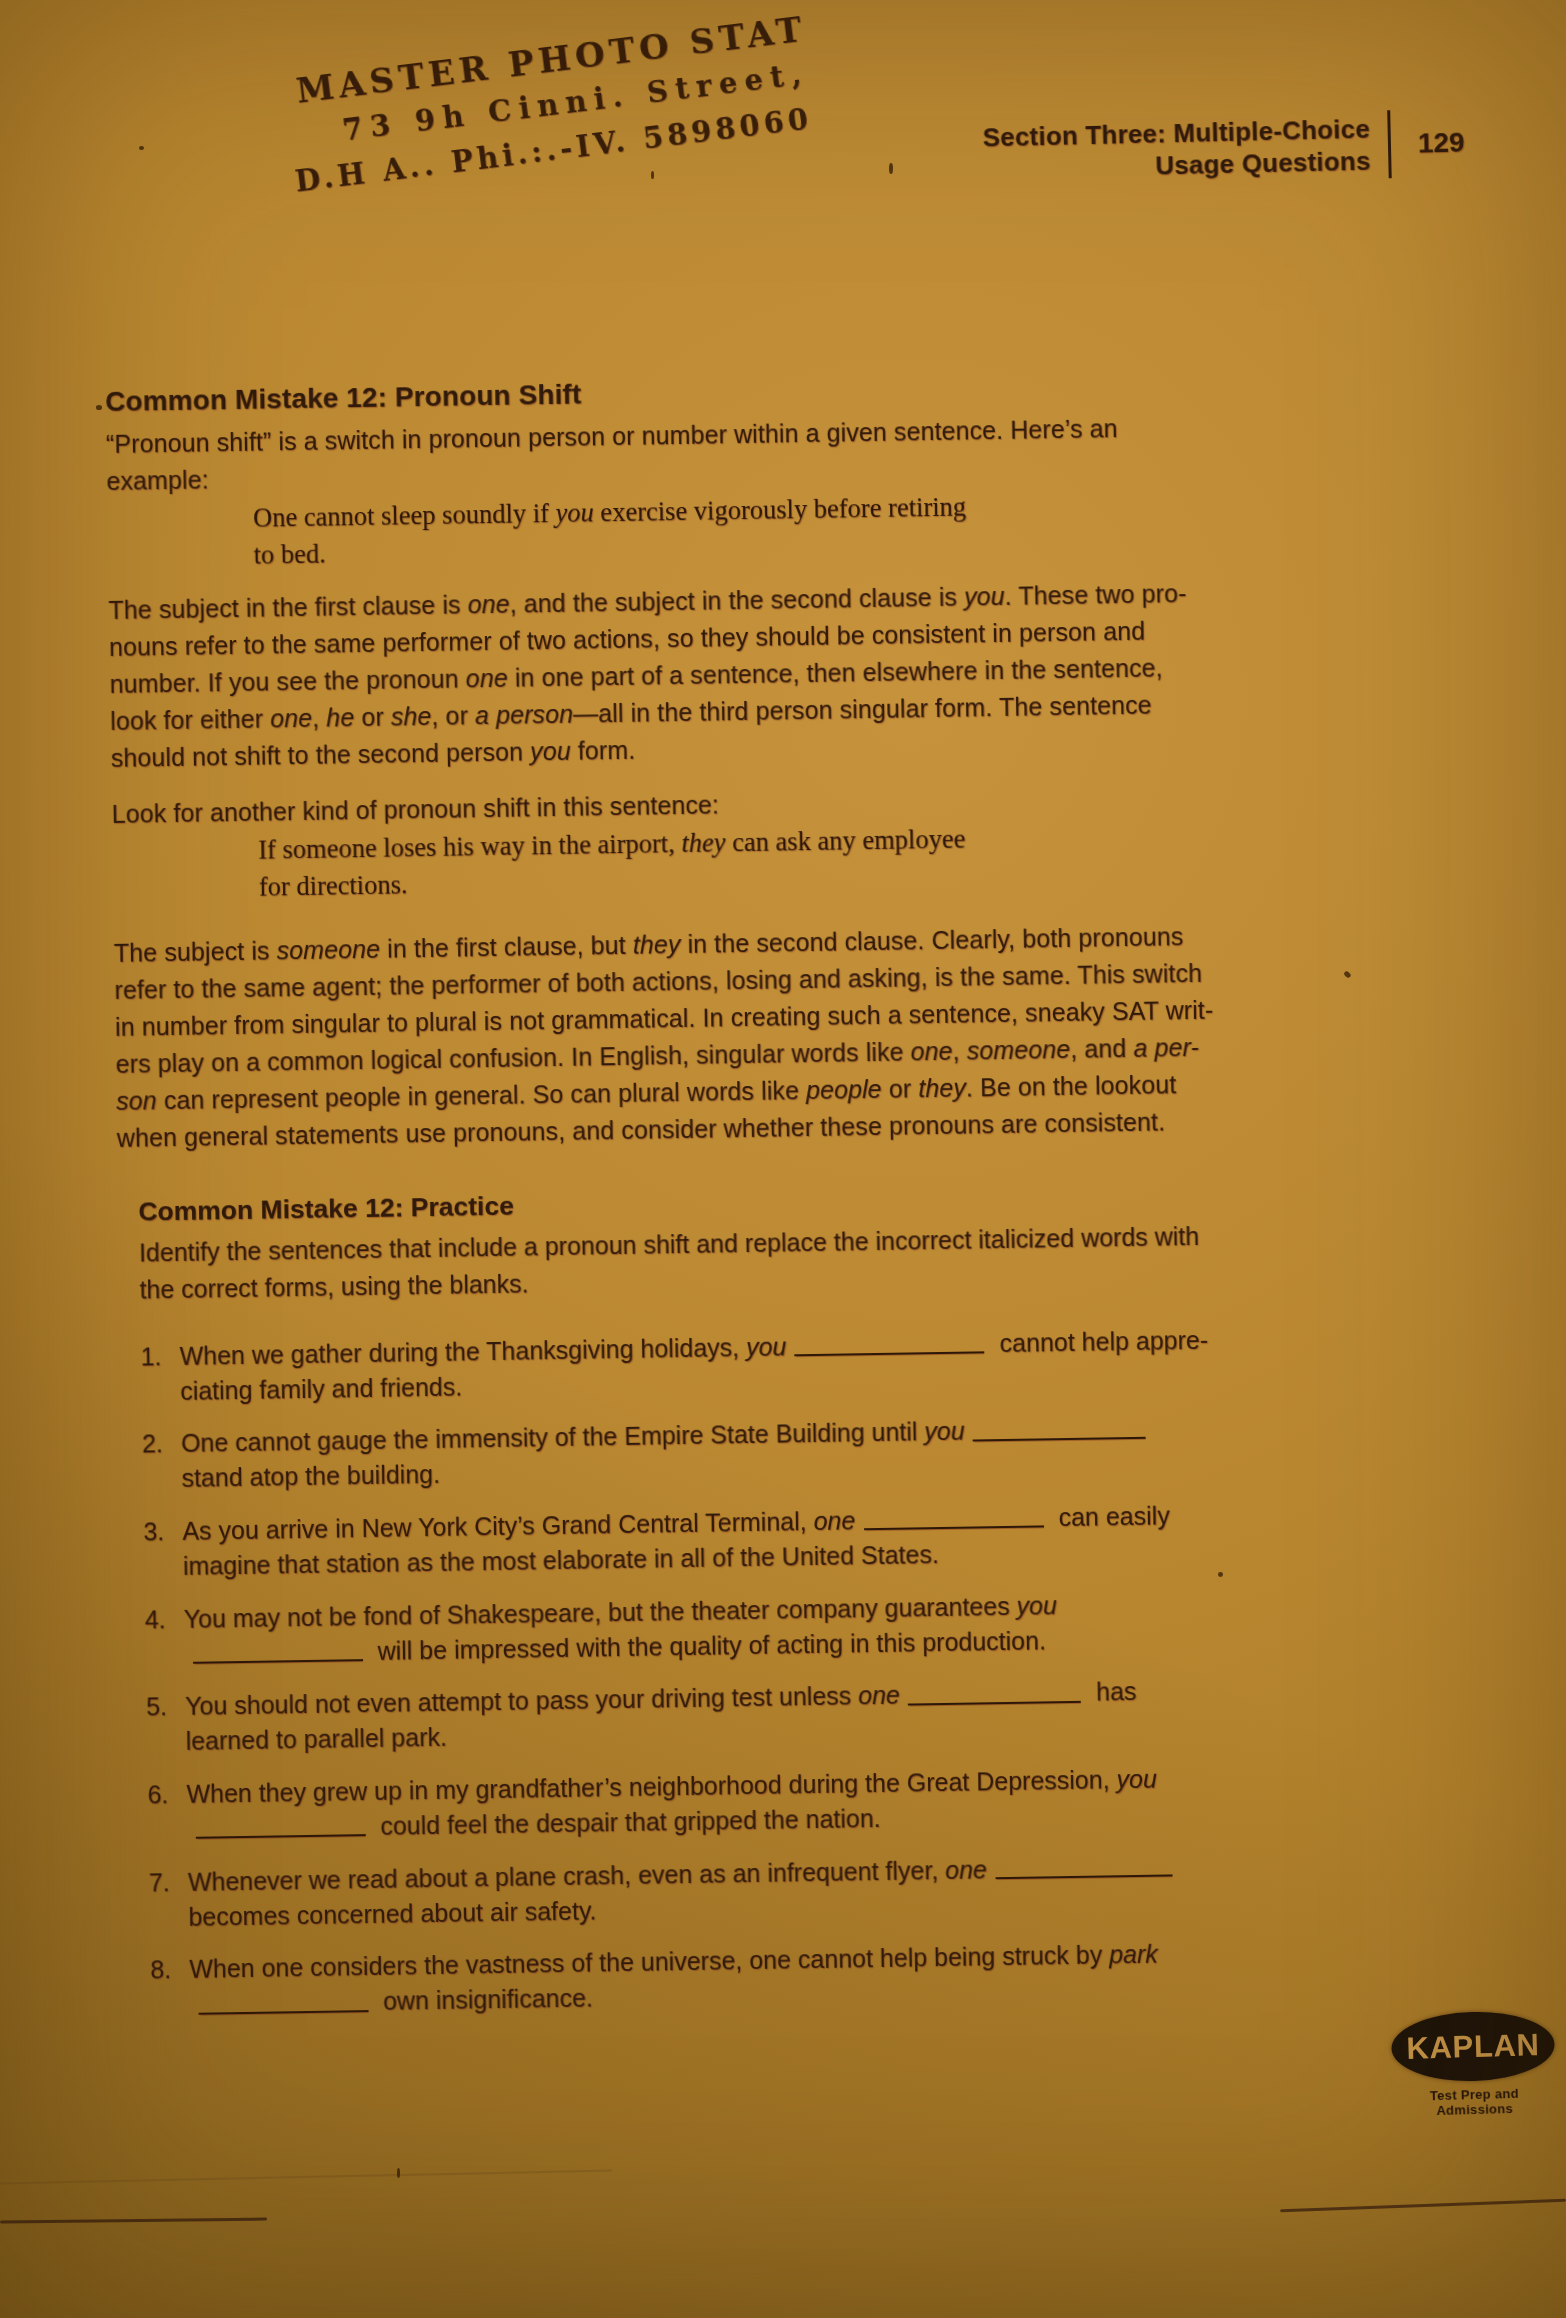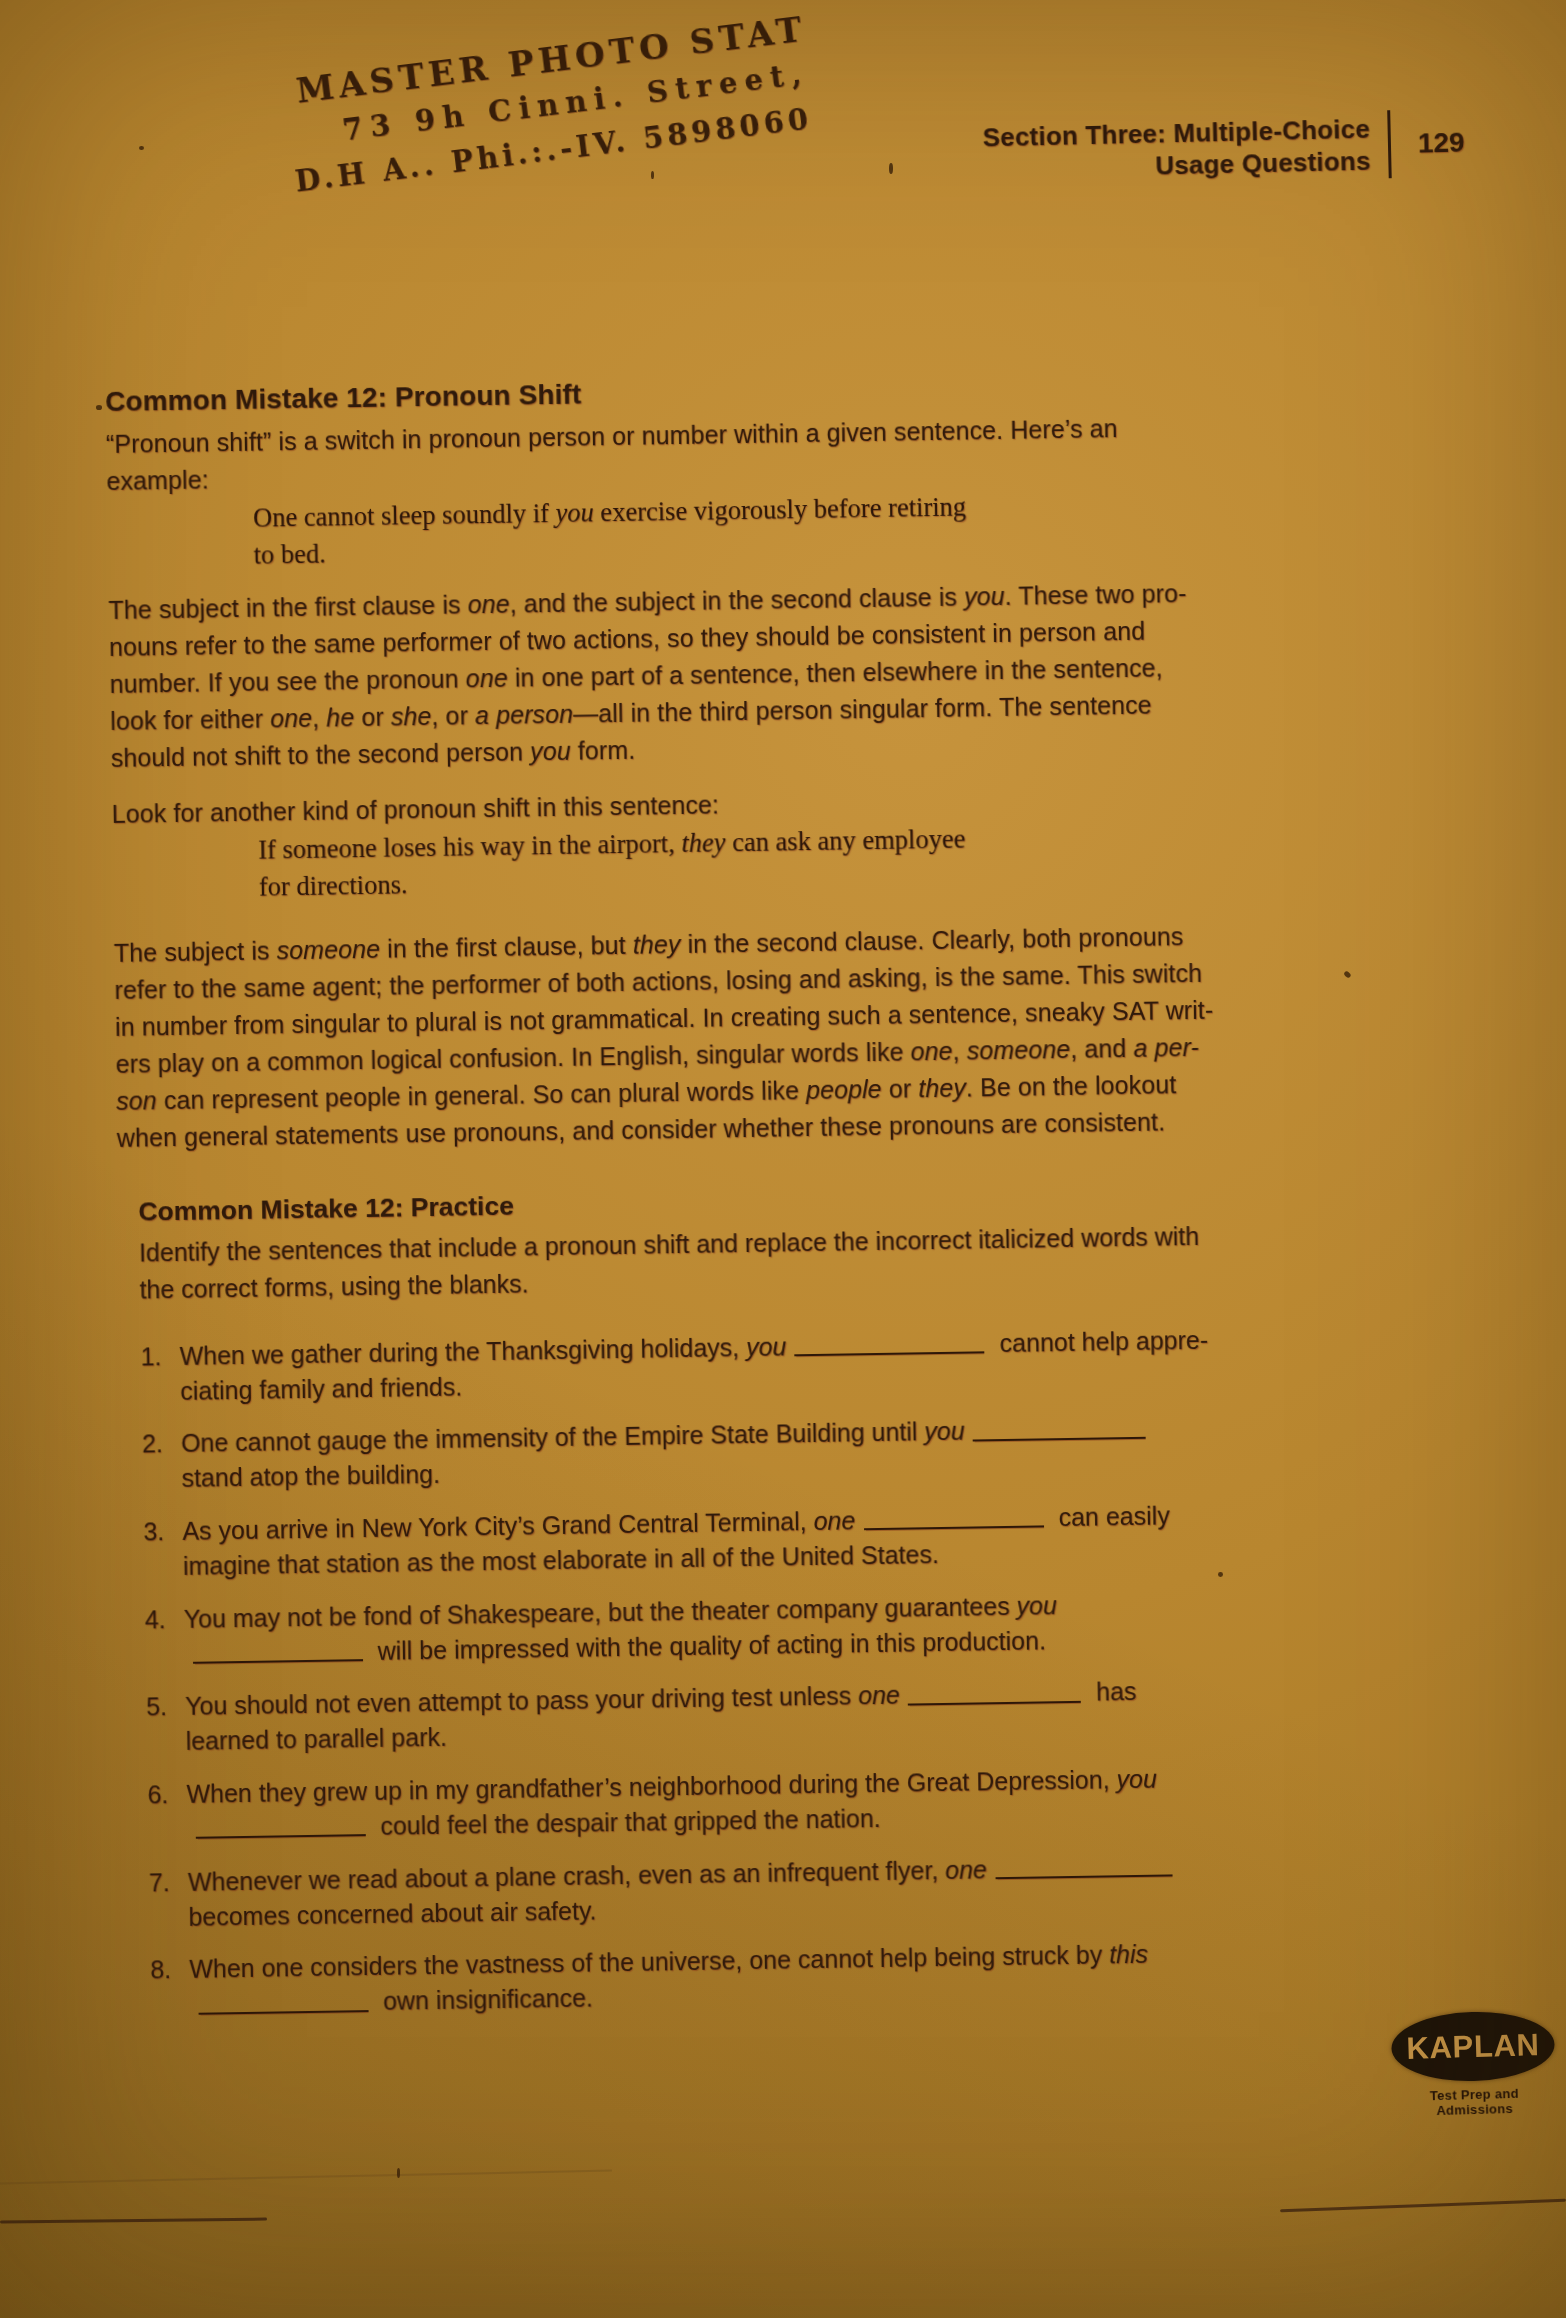--- a/index.html
+++ b/index.html
@@ -157,21 +157,21 @@
       <li class="item">
         <span class="num">6.</span>
         <div class="itext"><span>When they grew up in my grandfather’s neighborhood during the Great Depression, </span><i>you</i><br><span class="blank" style="width: 170px;"></span><span> could feel the despair that gripped the nation.</span></div>
       </li>
       <li class="item">
         <span class="num">7.</span>
         <div class="itext"><span>Whenever we read about a plane crash, even as an infrequent flyer, </span><i>one</i><span class="blank" style="width: 177px;"></span><br><span>becomes concerned about air safety.</span></div>
       </li>
       <li class="item">
         <span class="num">8.</span>
-        <div class="itext"><span>When one considers the vastness of the universe, one cannot help being struck by </span><i>this</i><br><span class="blank" style="width: 170px;"></span><span> own insignificance.</span></div>
+        <div class="itext"><span>When one considers the vastness of the universe, one cannot help being struck by </span><i>park</i><br><span class="blank" style="width: 170px;"></span><span> own insignificance.</span></div>
       </li>
     </ol>
   </section>
 </main>
 
 <div class="kaplan">
   <div class="oval">
     <span>KAPLAN</span>
   </div>
   <div class="tagline">Test Prep and Admissions</div>

